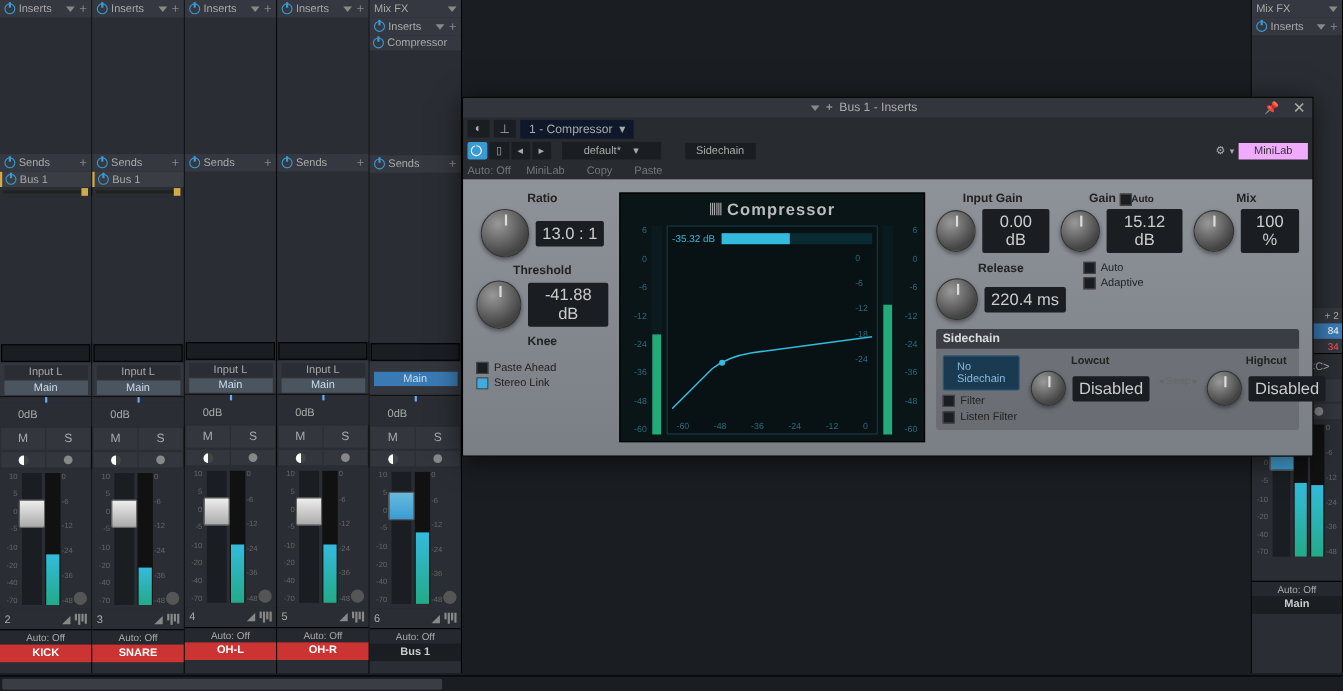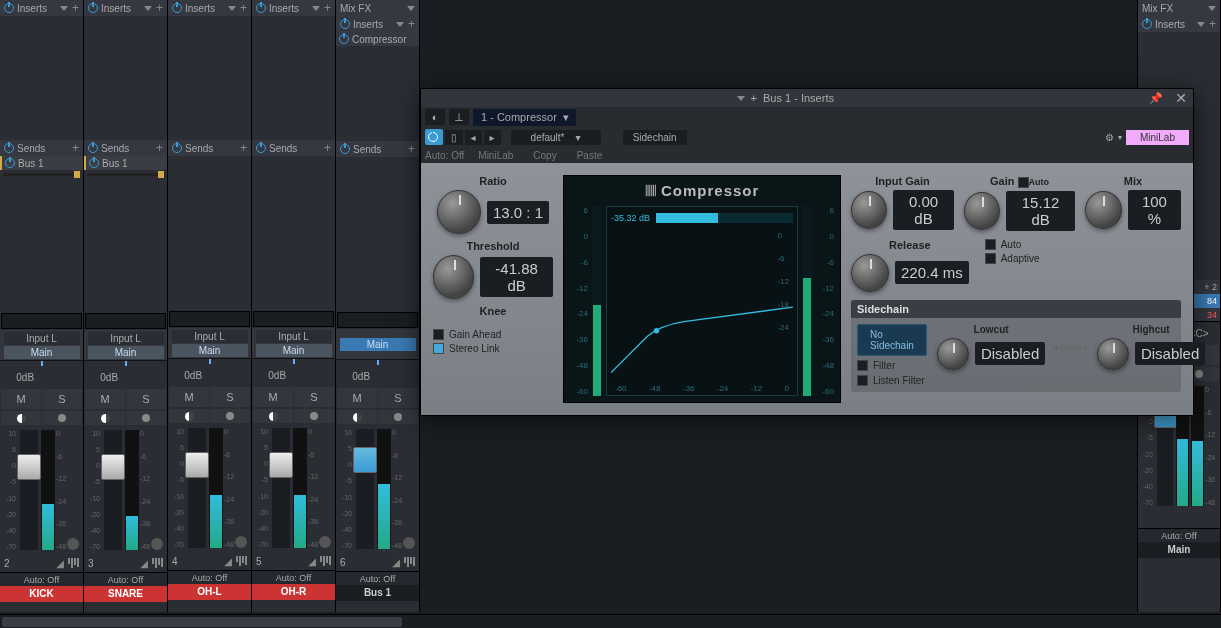--- a/index.html
+++ b/index.html
@@ -585,21 +585,21 @@
             <div class="knob big"></div>
             <div class="knob-val">-41.88 dB</div>
           </div>
         </div>
       <div class="knob-grp">
           <div class="knob-lbl">Knee</div>
         </div>
       <div style="align-self:flex-start;display:flex;flex-direction:column;gap:3px;margin-top:6px">
         <div class="chk-row">
             <span class="chk"></span>
-            <span>Gain Ahead</span>
+            <span>Paste Ahead</span>
           </div>
         <div class="chk-row">
             <span class="chk on"></span>
             <span>Stereo Link</span>
           </div>
       </div>
     </div>
     <div class="col-mid">
       <div class="disp-area">
         <div class="disp-title"><span style="letter-spacing:-1px">⦀⦀</span> <b>Compressor</b></div>

